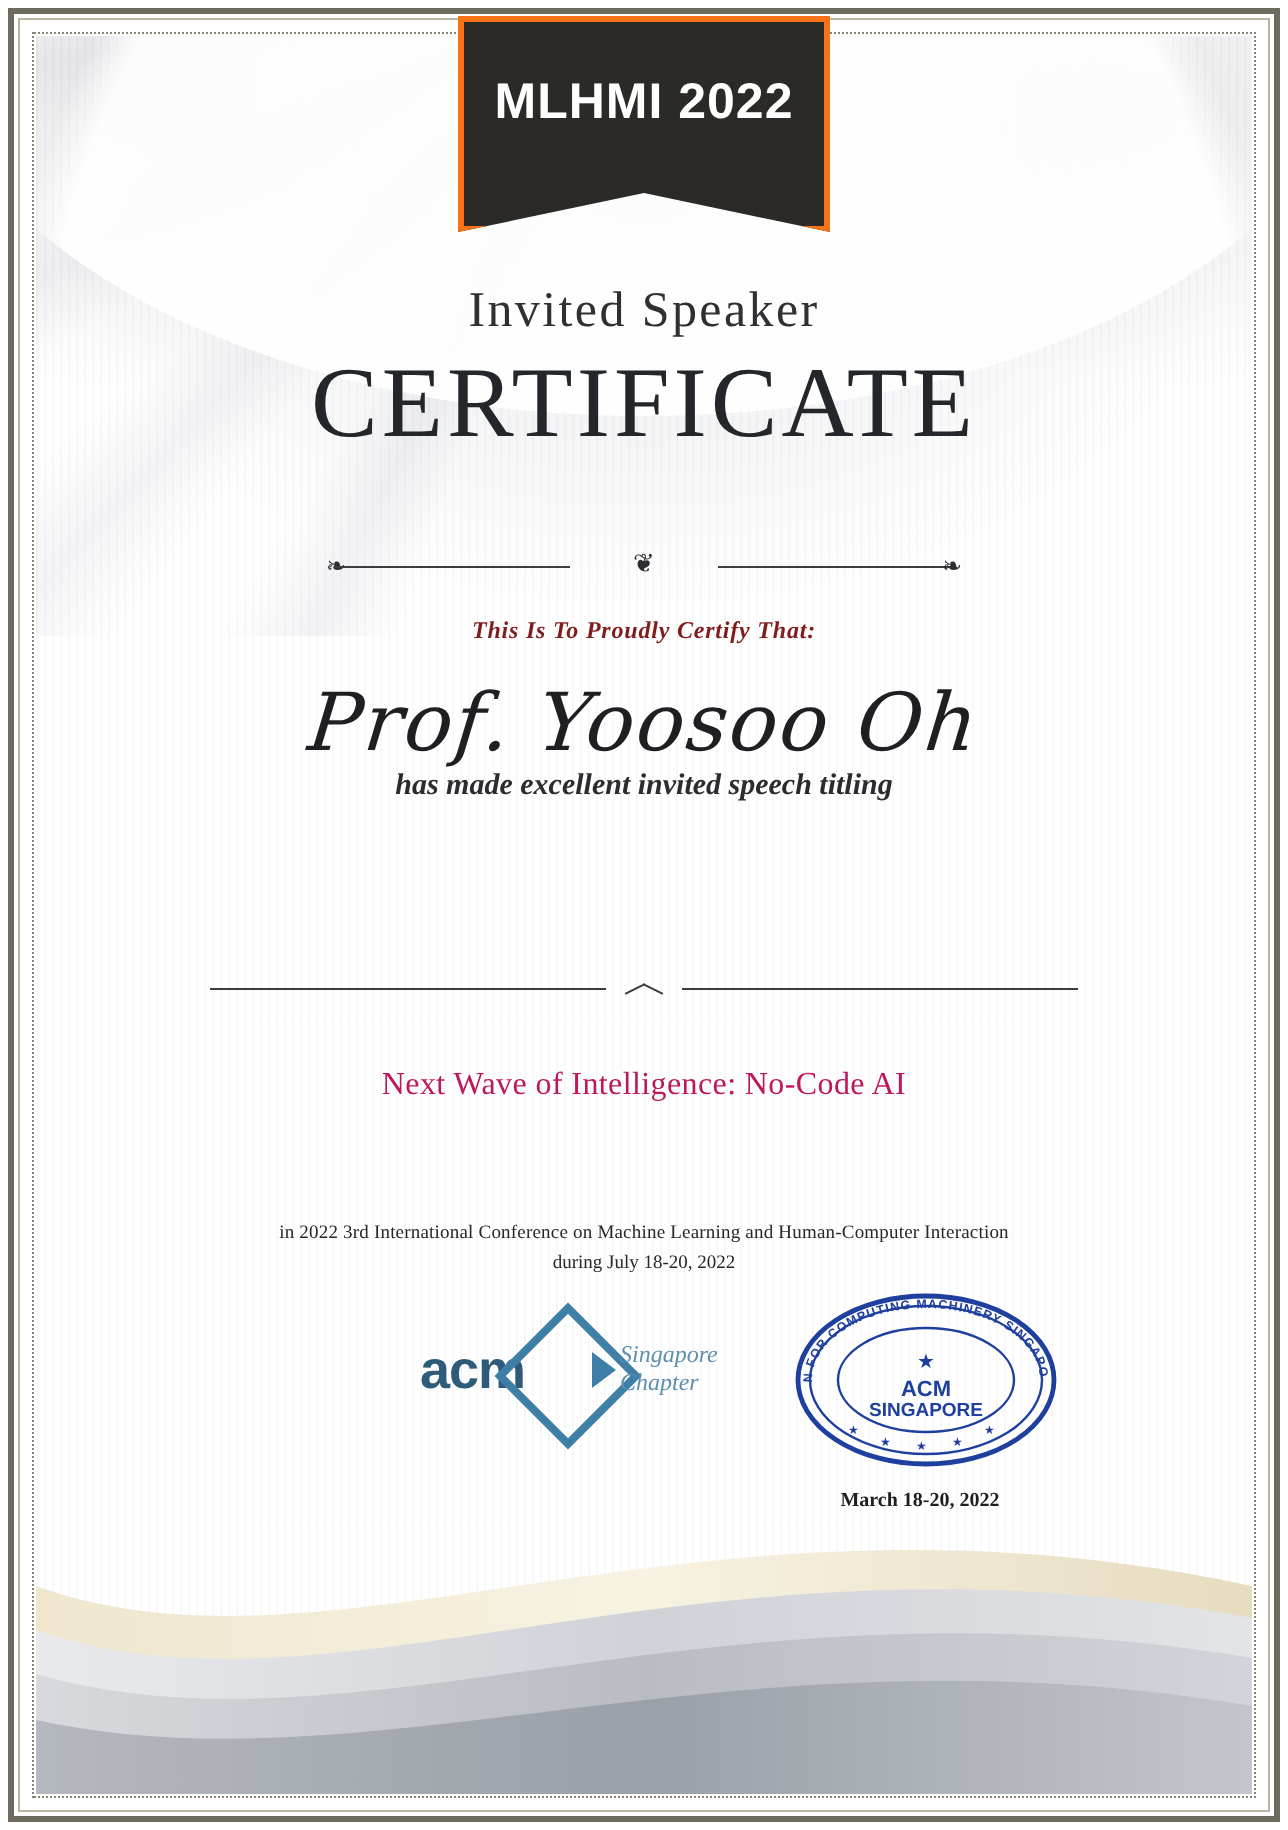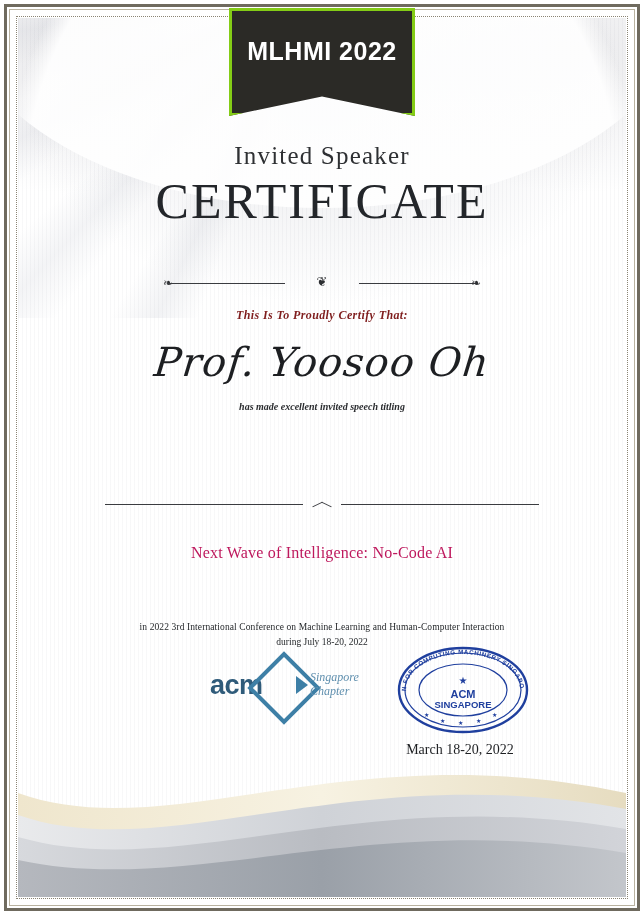--- a/index.html
+++ b/index.html
@@ -113,21 +113,21 @@
     top: 8px;
     width: 186px;
     margin-left: -93px;
     text-align: center;
   }
   .banner {
     position: relative;
     width: 186px;
     height: 108px;
     background: #2b2a26;
-    border: 3px solid #84cc16;
+    border: 3px solid #f97316;
     box-sizing: border-box;
     clip-path: polygon(0 0, 100% 0, 100% 100%, 50% 82%, 0 100%);
     display: flex;
     align-items: flex-start;
     justify-content: center;
   }
   .banner-title {
     margin-top: 26px;
     font-family: "Liberation Sans", sans-serif;
     font-weight: bold;
@@ -205,22 +205,21 @@
   .recipient {
     margin-top: 16px;
     font-size: 40px;
     color: #1d1f22;
     font-style: italic;
     font-family: "DejaVu Serif", serif;
     letter-spacing: 1px;
     transform: skewX(-6deg);
   }
   .speech-line {
-    margin-top: 16px;
-    font-size: 10px;
+    font-size: 15px;
     font-style: italic;
     font-weight: bold;
     color: #2a2c2f;
   }
 
   .rule {
     position: relative;
     margin: 86px auto 0;
     width: 434px;
     height: 10px;
@@ -342,22 +341,22 @@
 
   .stamp-date {
     position: absolute;
     right: 78px;
     top: 100px;
     width: 180px;
     text-align: center;
   }
   .stamp-date .d {
     font-family: "Liberation Serif", serif;
-    font-size: 14px;
-    font-weight: normal;
+    font-size: 10px;
+    font-weight: bold;
     color: #1d1f22;
   }
 </style>
 </head>
 <body>
 
 <div class="certificate">
 
   <div class="paper">
     <div class="sunburst"></div>

